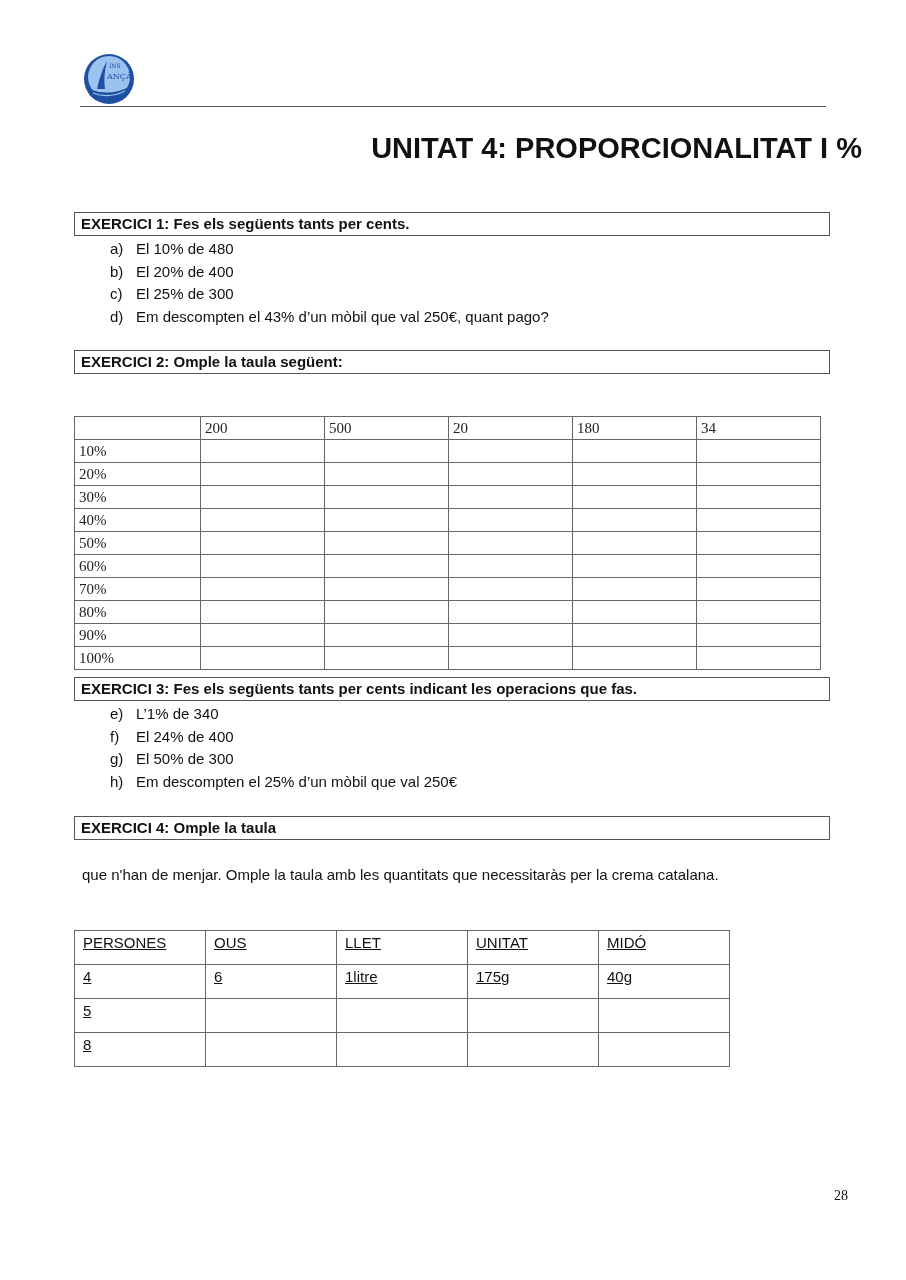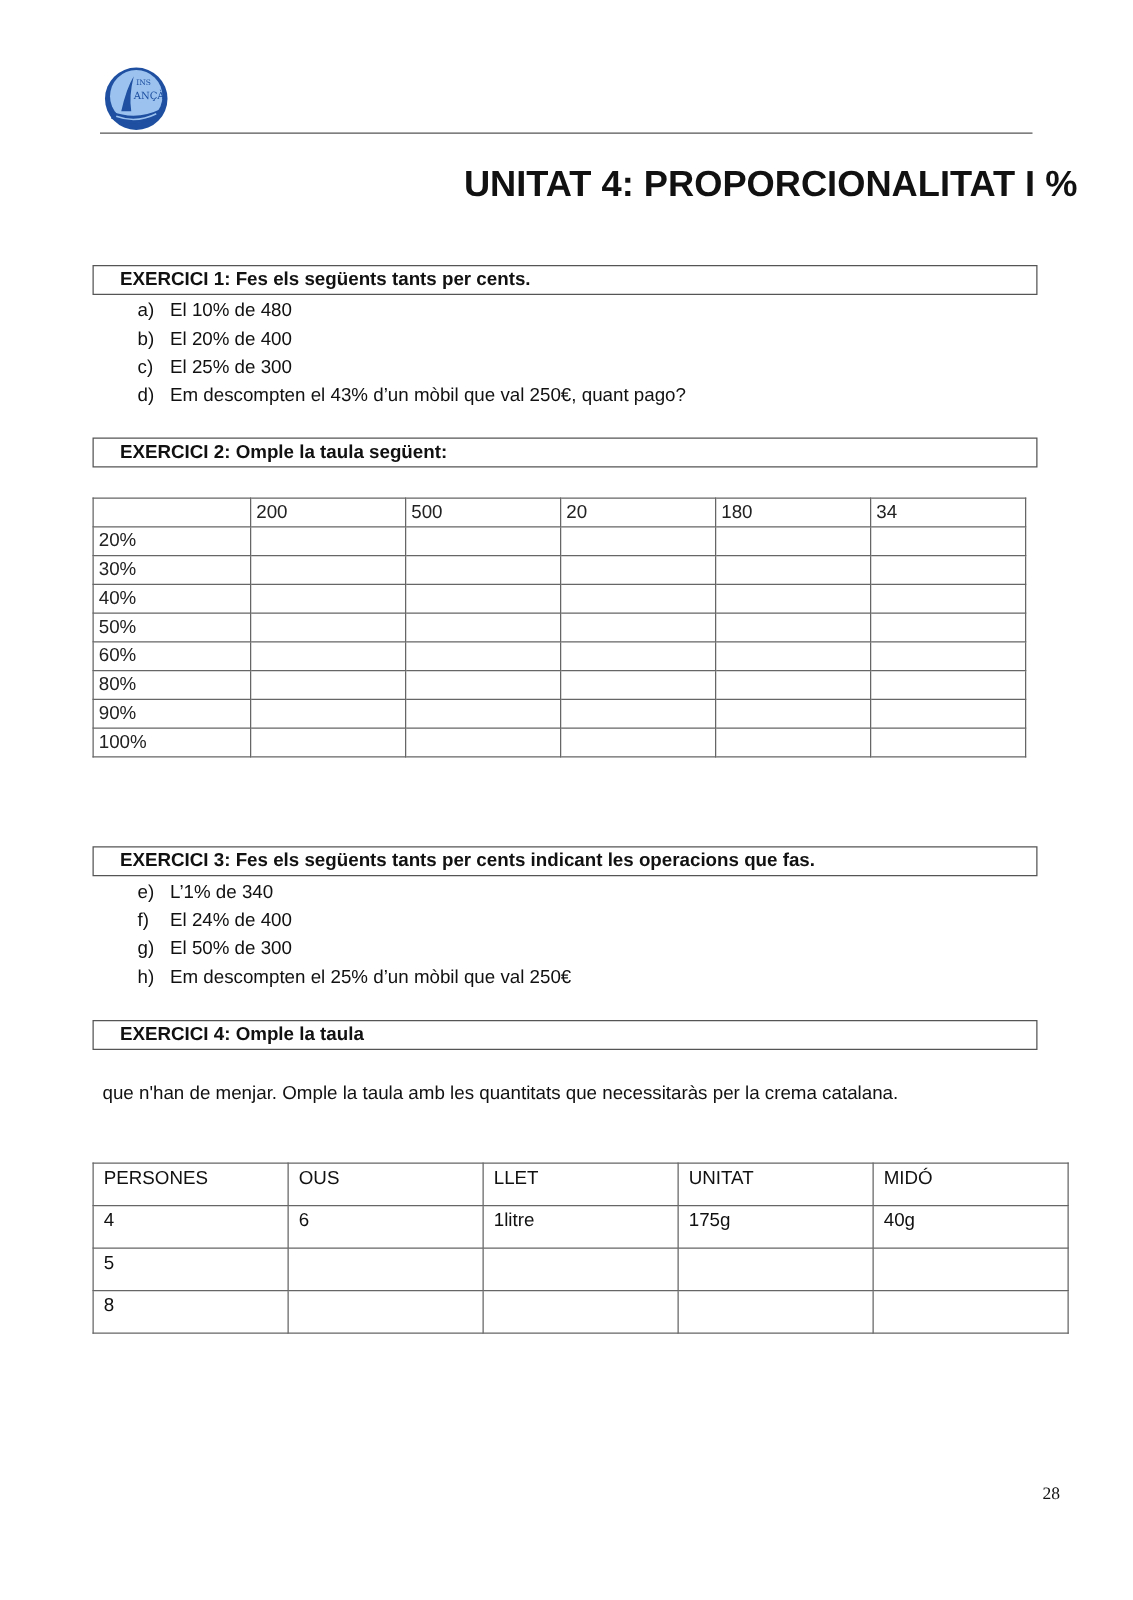--- a/index.html
+++ b/index.html
@@ -1,30 +1,30 @@
 <!DOCTYPE html>
 <html><head>
 <meta charset="utf-8">
 <style>
   html, body { margin:0; padding:0; background:#ffffff; }
   body { width:906px; height:1280px; position:relative; overflow:hidden; font-family:"Liberation Sans", sans-serif; color:#111; }
   .abs { position:absolute; }
   .logo { left:83px; top:53px; width:52px; height:52px; }
   .header-rule { left:80px; top:106px; width:746px; height:0; border-top:1px solid #555; }
   .page-title { left:0; width:862px; top:132px; text-align:right; font-weight:bold; font-size:29px; letter-spacing:0px; padding-left:0; }
-  .ex-box { left:74px; width:756px; height:24px; border:1px solid #555; box-sizing:border-box; font-weight:bold; font-size:15px; line-height:22px; padding-left:21px; }
+  .ex-box { left:74px; width:756px; height:24px; border:1px solid #555; box-sizing:border-box; font-weight:bold; font-size:15px; line-height:22px; padding-left:6px; }
   .ex-list { left:110px; font-size:15px; line-height:22.5px; margin:0; padding:0; list-style:none; }
   .ex-list li { display:flex; }
   .ex-list .mk { width:26px; }
-  table.pct { position:absolute; left:74px; top:398px; border-collapse:collapse; font-family:Liberation Sans, sans-serif; font-size:15px; }
+  table.pct { position:absolute; left:74px; top:416px; border-collapse:collapse; font-family:Liberation Serif, serif; font-size:15px; }
   table.pct td { border:1px solid #666; width:124px; height:22px; padding:0 0 0 4px; line-height:22px; box-sizing:border-box; font-weight:300; color:#222; }
   table.pct td.first { width:126px; }
   .intro { left:82px; top:864px; width:740px; font-size:15px; line-height:22.5px; }
   table.recipe { position:absolute; left:74px; top:930px; border-collapse:collapse; font-size:15px; }
-  table.recipe td { border:1px solid #666; width:156px; height:34px; vertical-align:top; padding:3px 0 0 8px; box-sizing:border-box; }
+  table.recipe td { border:1px solid #666; width:131px; height:34px; vertical-align:top; padding:3px 0 0 8px; box-sizing:border-box;text-decoration:underline; }
   .page-number { left:834px; top:1188px; font-family:"Liberation Serif", serif; font-size:14px; }
 </style>
 </head>
 <body>
 
 <div class="abs logo">
   <svg width="52" height="52" viewBox="0 0 52 52">
     <circle cx="26" cy="26" r="25" fill="#1e4fa0"></circle>
     <circle cx="26" cy="24" r="21" fill="#9cc3ef"></circle>
     <path d="M14 36 Q18 18 24 8 Q20 24 22 36 Z" fill="#1e4fa0"></path>
@@ -63,20 +63,28 @@
   <tbody>
       <tr>
     <td class="first"></td>
     <td>200</td>
     <td>500</td>
     <td>20</td>
     <td>180</td>
     <td>34</td>
   </tr>
   <tr>
+        <td class="first">10%</td>
+        <td></td>
+        <td></td>
+        <td></td>
+        <td></td>
+        <td></td>
+      </tr>
+  <tr>
         <td class="first">20%</td>
         <td></td>
         <td></td>
         <td></td>
         <td></td>
         <td></td>
       </tr>
   <tr>
         <td class="first">30%</td>
         <td></td>
@@ -96,20 +104,28 @@
   <tr>
         <td class="first">50%</td>
         <td></td>
         <td></td>
         <td></td>
         <td></td>
         <td></td>
       </tr>
   <tr>
         <td class="first">60%</td>
+        <td></td>
+        <td></td>
+        <td></td>
+        <td></td>
+        <td></td>
+      </tr>
+  <tr>
+        <td class="first">70%</td>
         <td></td>
         <td></td>
         <td></td>
         <td></td>
         <td></td>
       </tr>
   <tr>
         <td class="first">80%</td>
         <td></td>
         <td></td>

